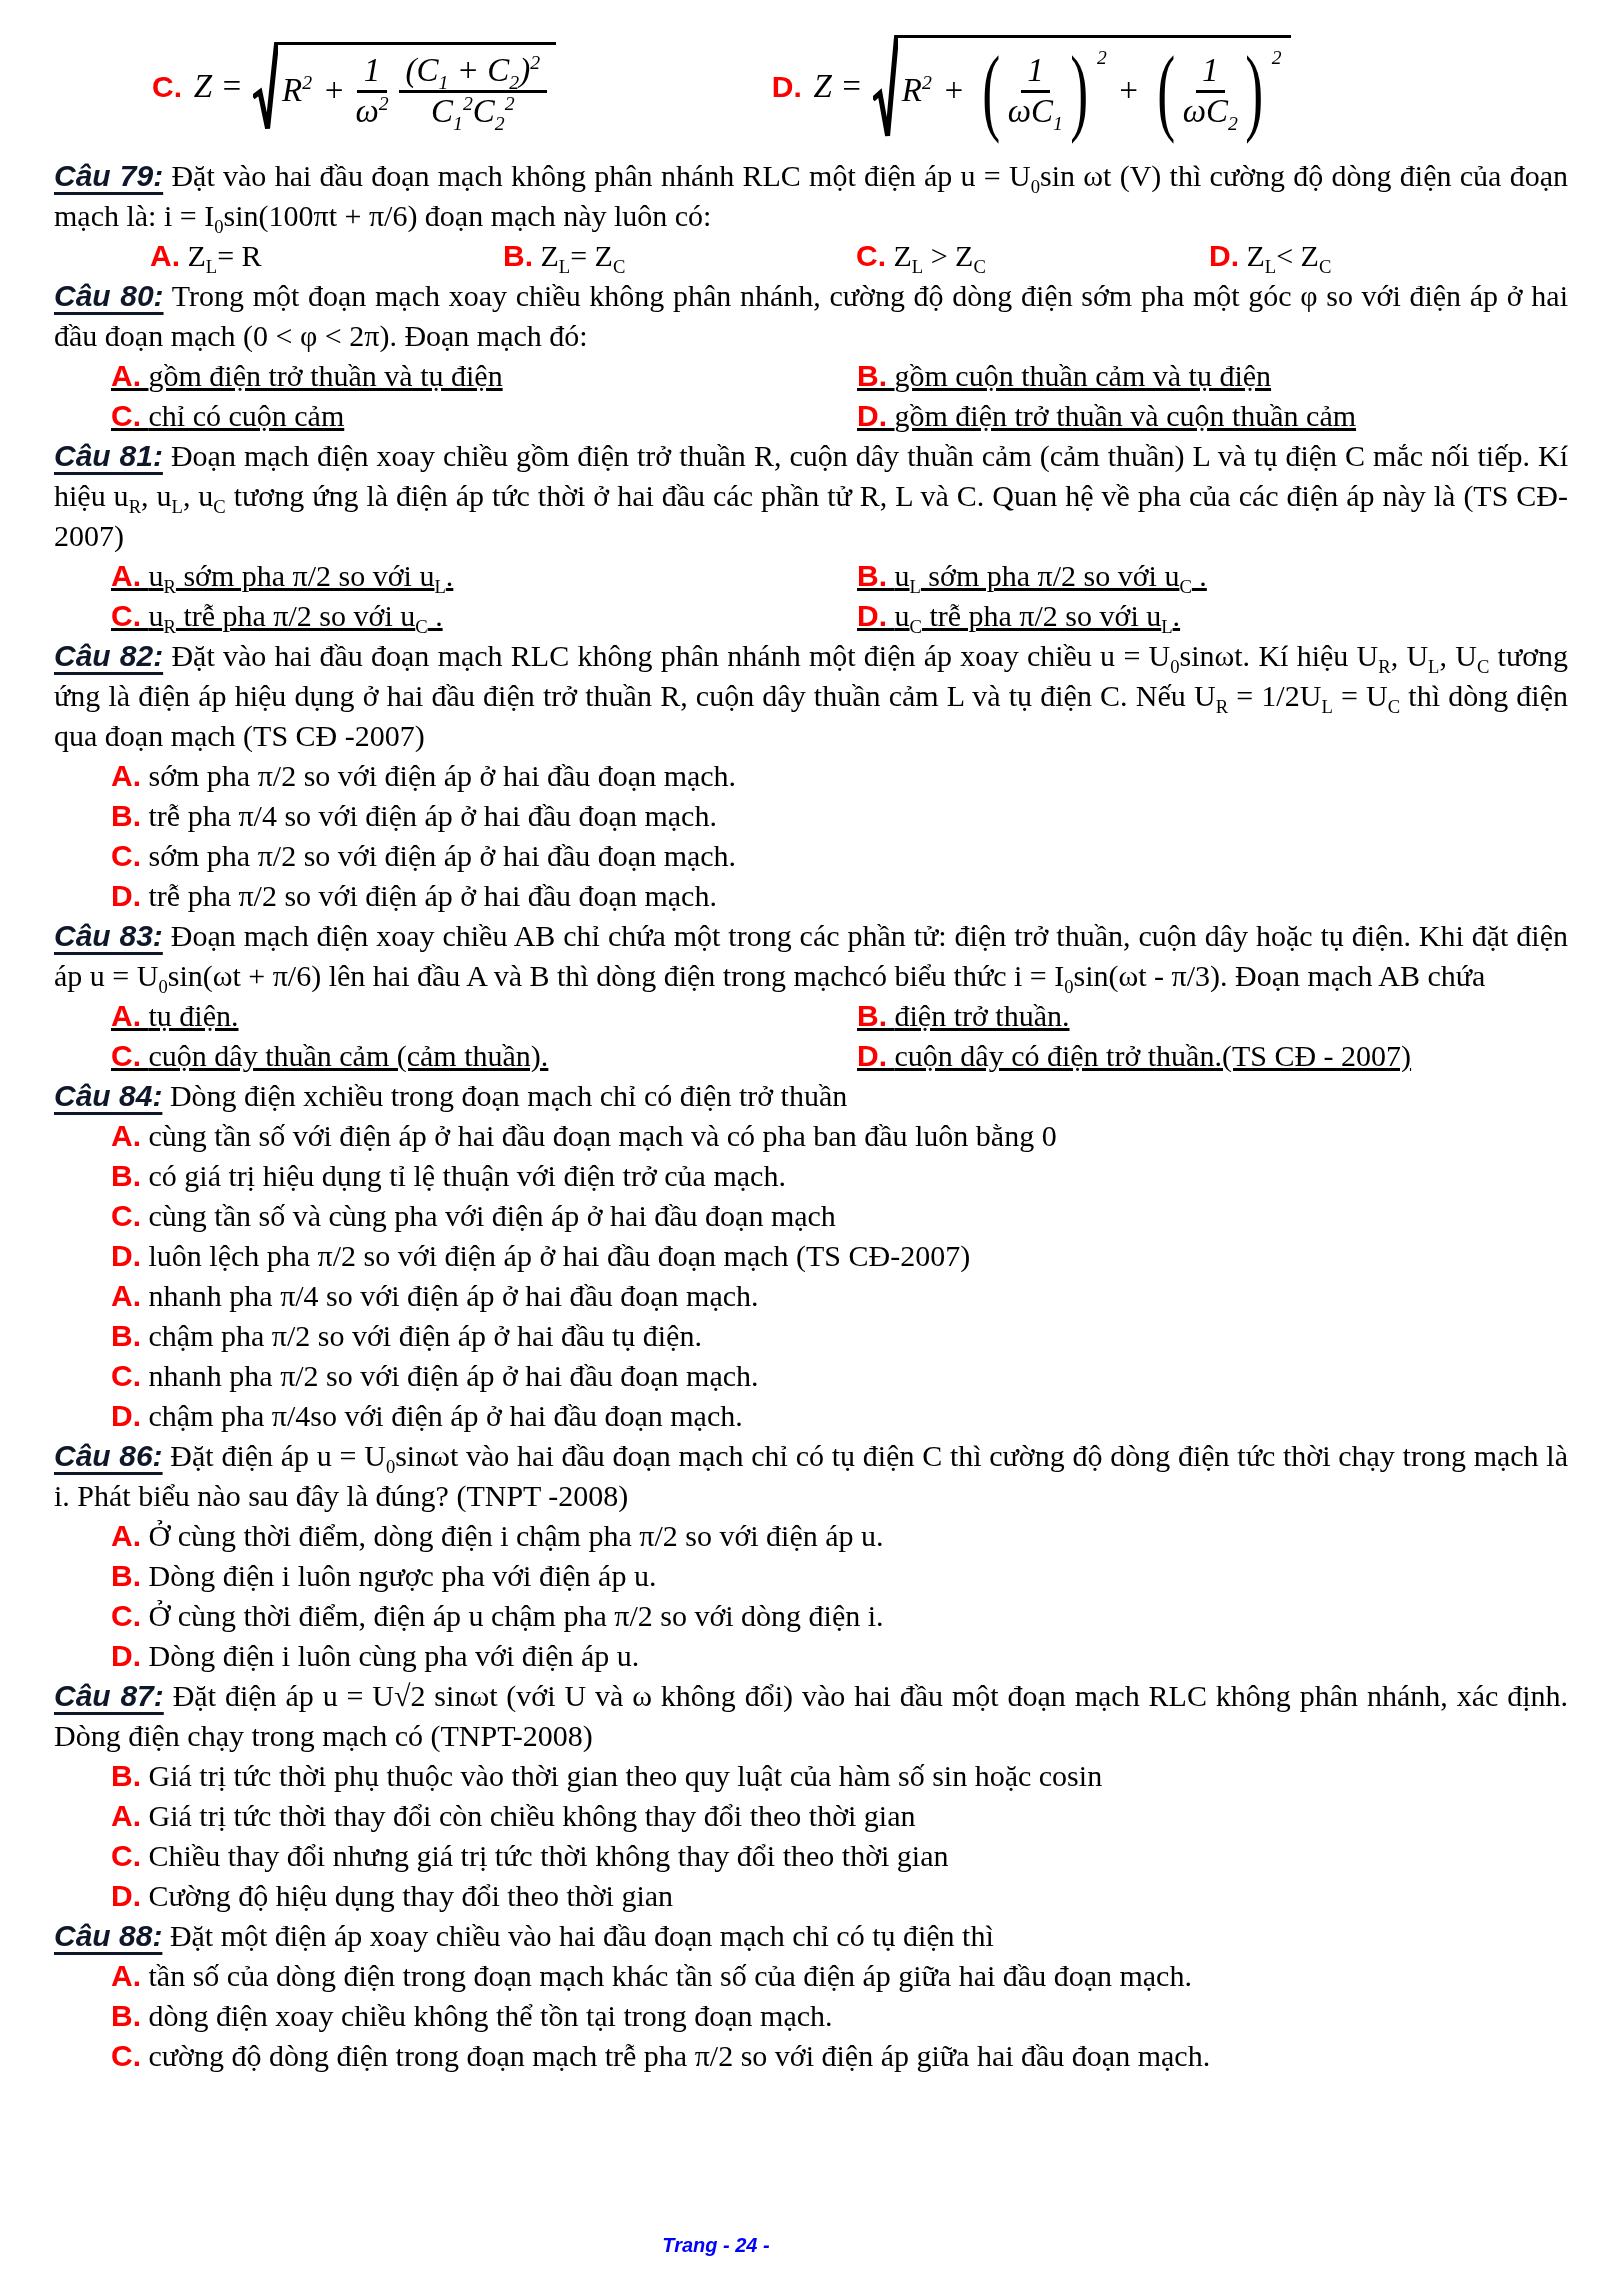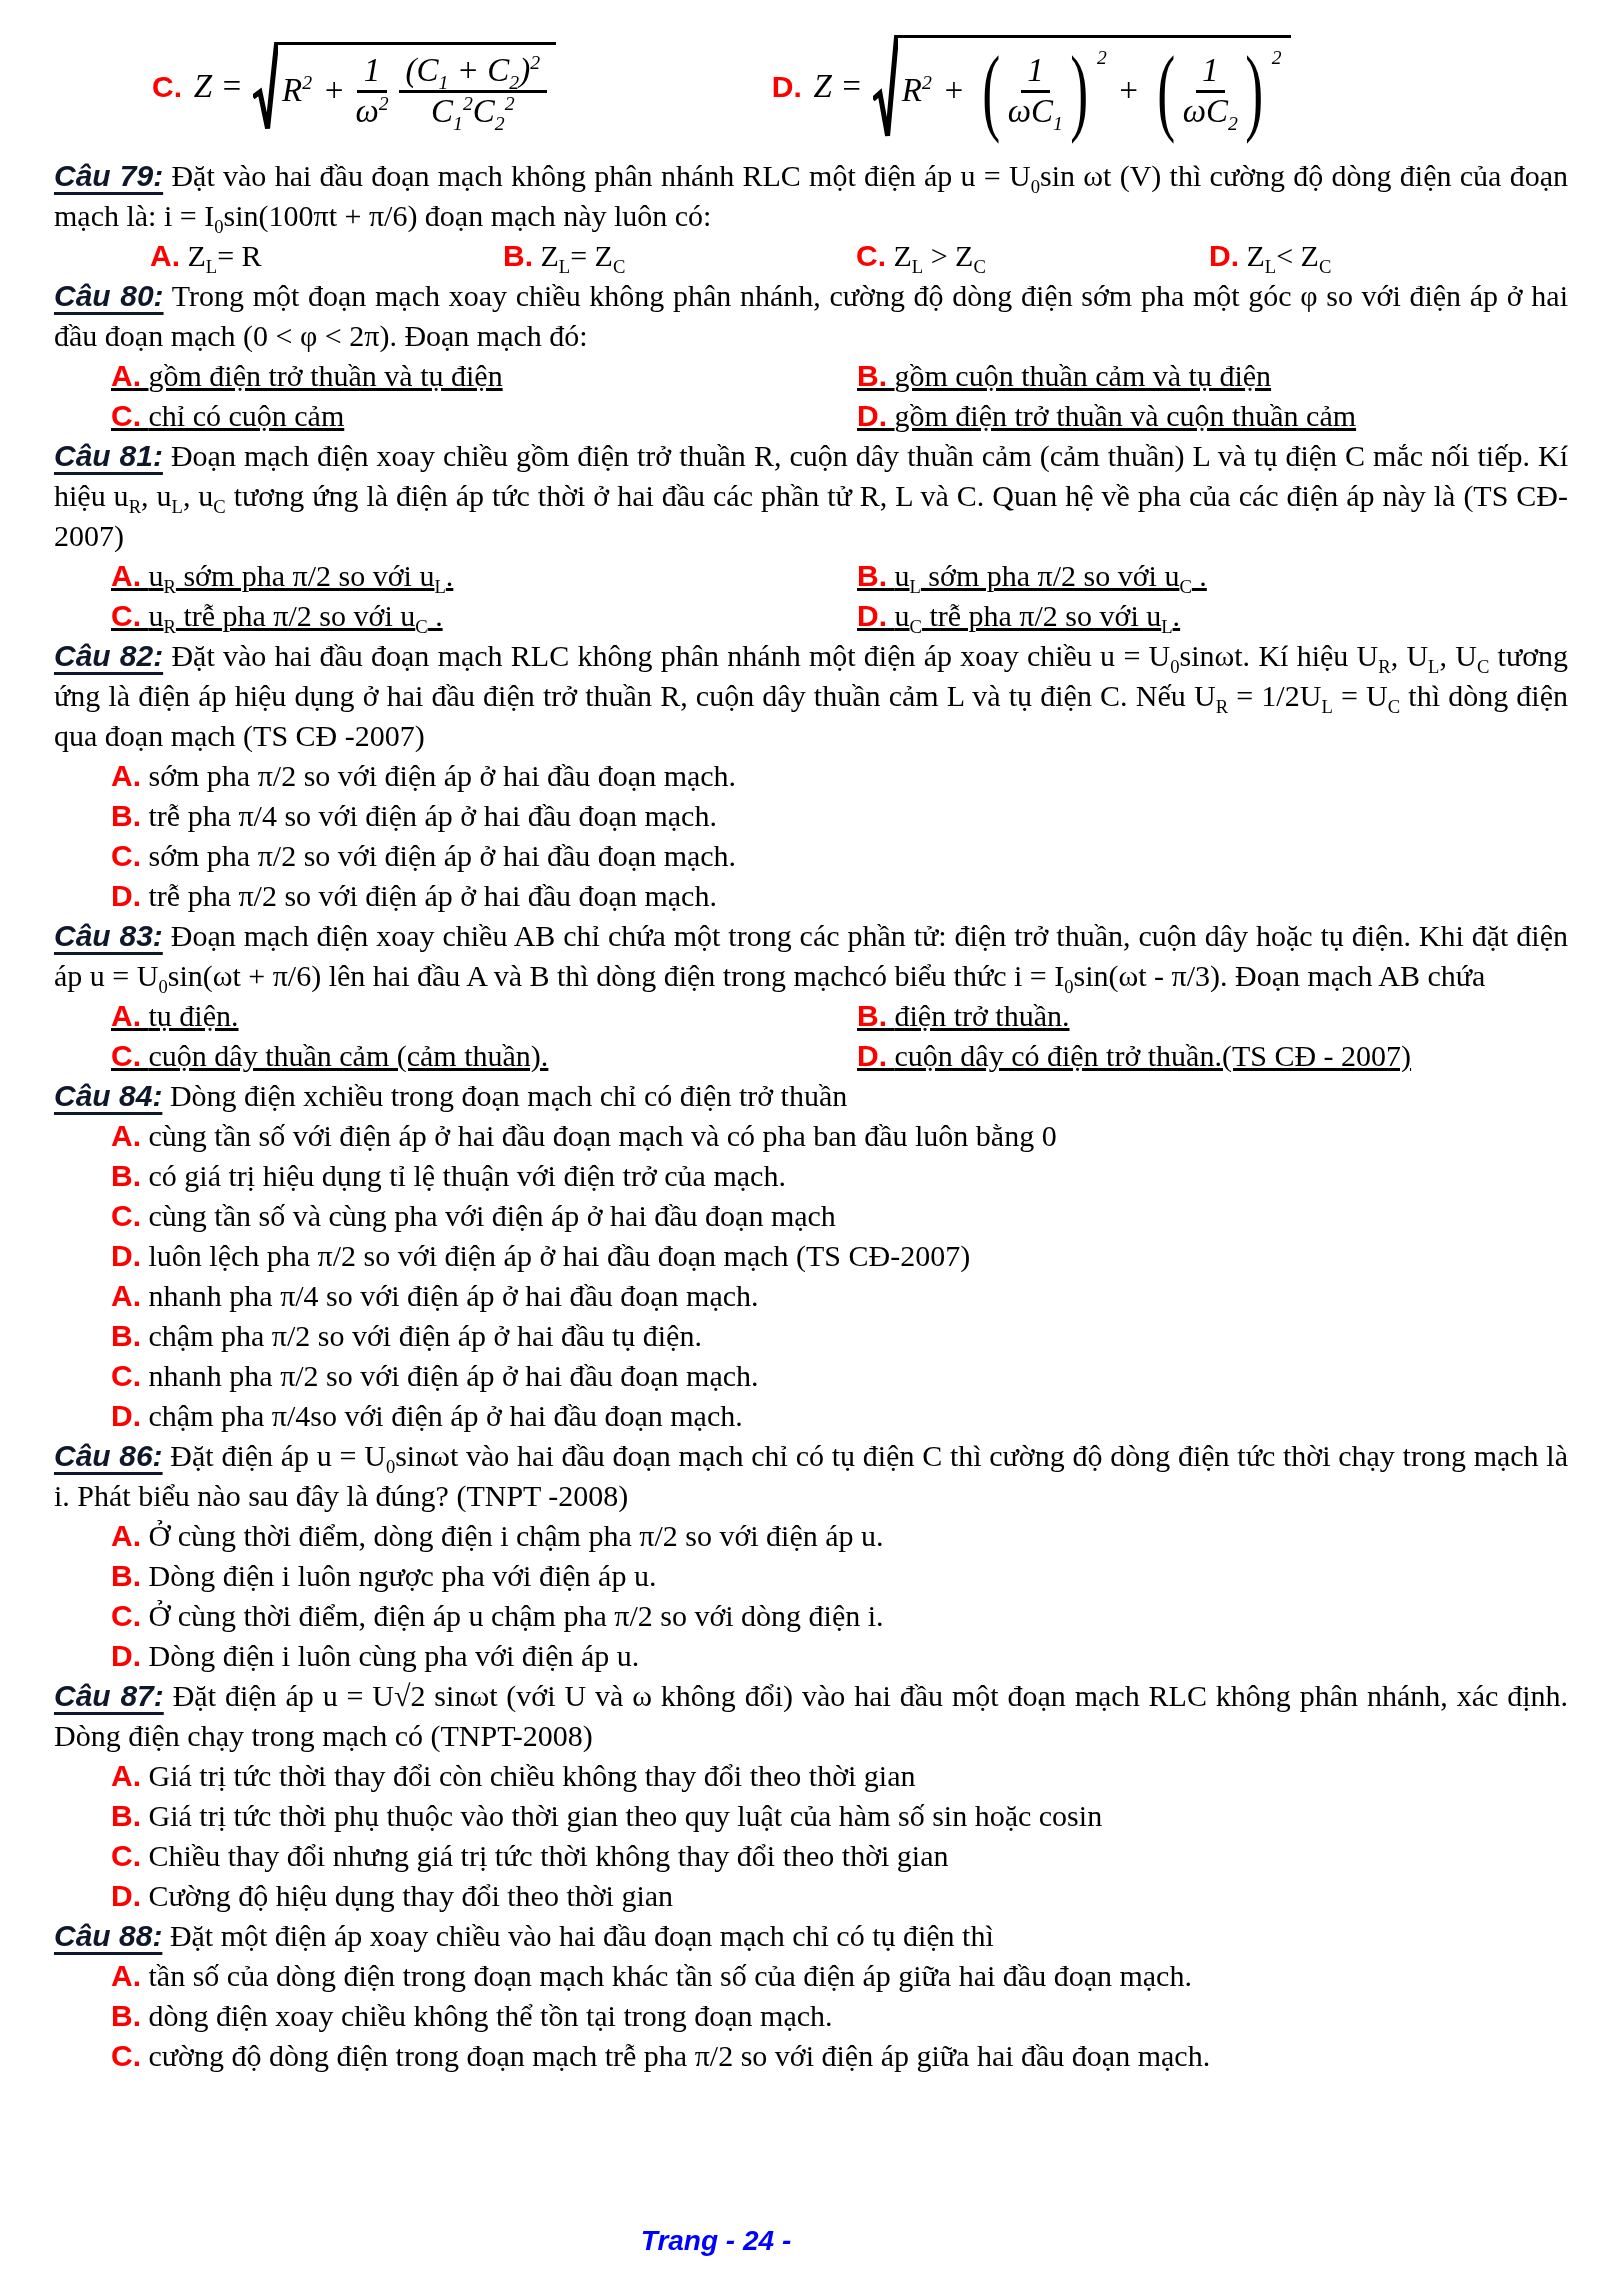--- a/index.html
+++ b/index.html
@@ -42,21 +42,21 @@
   sub, sup { font-size:0.62em; line-height:0; }
   .opts { line-height:40px; }
   .opts.row4 { display:grid; grid-template-columns:353px 353px 353px 1fr; padding-left:96px; }
   .opts.grid2 { display:grid; grid-template-columns:746px 1fr; padding-left:57px;text-decoration:underline; }
   .opts.stack .opt { padding-left:57px; }
 
   
   .footer {
     position:absolute; left:0; right:190px; bottom:38px; text-align:center;
     color:#0000ff; font-family:"Liberation Sans","DejaVu Sans",sans-serif;
-    font-weight:bold; font-style:italic; font-size:28px;
+    font-weight:bold; font-style:italic; font-size:20px;
   }
 </style>
 </head>
 <body>
 
 <div class="page">
 
   <div class="formula-row">
     <div class="formula-item f-c">
       <span class="letter">C.</span>
@@ -193,22 +193,22 @@
       <div class="opt"><span class="letter">A.</span> <span>Ở cùng thời điểm, dòng điện i chậm pha π/2 so với điện áp u.</span></div>
       <div class="opt"><span class="letter">B.</span> <span>Dòng điện i luôn ngược pha với điện áp u.</span></div>
       <div class="opt"><span class="letter">C.</span> <span>Ở cùng thời điểm, điện áp u chậm pha π/2 so với dòng điện i.</span></div>
       <div class="opt"><span class="letter">D.</span> <span>Dòng điện i luôn cùng pha với điện áp u.</span></div>
     </div>
   </div>
 
   <div class="question">
     <p class="qtext"><span class="qlabel">Câu 87:</span> <span>Đặt điện áp u = U√2 sinωt (với U và ω không đổi) vào hai đầu một đoạn mạch RLC không phân nhánh, xác định. Dòng điện chạy trong mạch có (TNPT-2008)</span></p>
     <div class="opts stack">
+      <div class="opt"><span class="letter">B.</span> <span>Giá trị tức thời phụ thuộc vào thời gian theo quy luật của hàm số sin hoặc cosin</span></div>
       <div class="opt"><span class="letter">A.</span> <span>Giá trị tức thời thay đổi còn chiều không thay đổi theo thời gian</span></div>
-      <div class="opt"><span class="letter">B.</span> <span>Giá trị tức thời phụ thuộc vào thời gian theo quy luật của hàm số sin hoặc cosin</span></div>
       <div class="opt"><span class="letter">C.</span> <span>Chiều thay đổi nhưng giá trị tức thời không thay đổi theo thời gian</span></div>
       <div class="opt"><span class="letter">D.</span> <span>Cường độ hiệu dụng thay đổi theo thời gian</span></div>
     </div>
   </div>
 
   <div class="question">
     <p class="qtext"><span class="qlabel">Câu 88:</span> <span>Đặt một điện áp xoay chiều vào hai đầu đoạn mạch chỉ có tụ điện thì</span></p>
     <div class="opts stack">
       <div class="opt"><span class="letter">A.</span> <span>tần số của dòng điện trong đoạn mạch khác tần số của điện áp giữa hai đầu đoạn mạch.</span></div>
       <div class="opt"><span class="letter">B.</span> <span>dòng điện xoay chiều không thể tồn tại trong đoạn mạch.</span></div>

